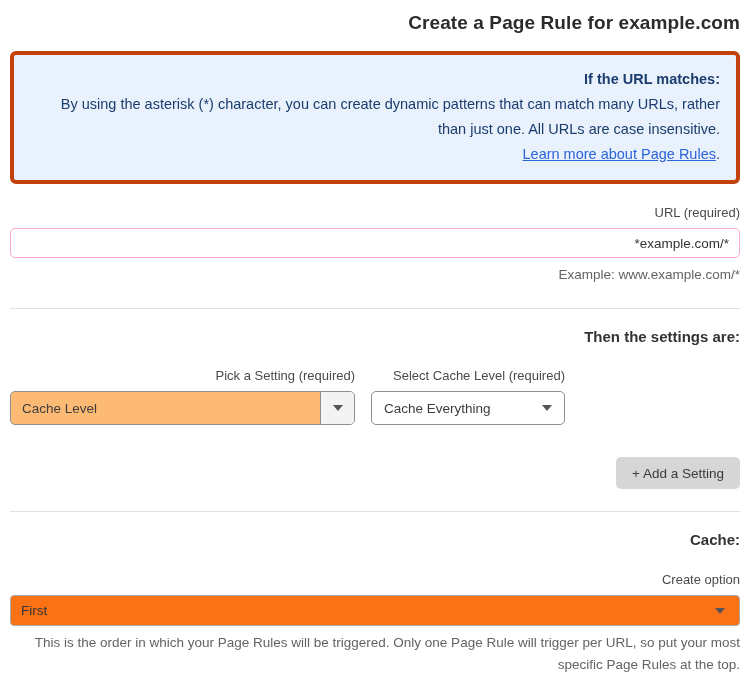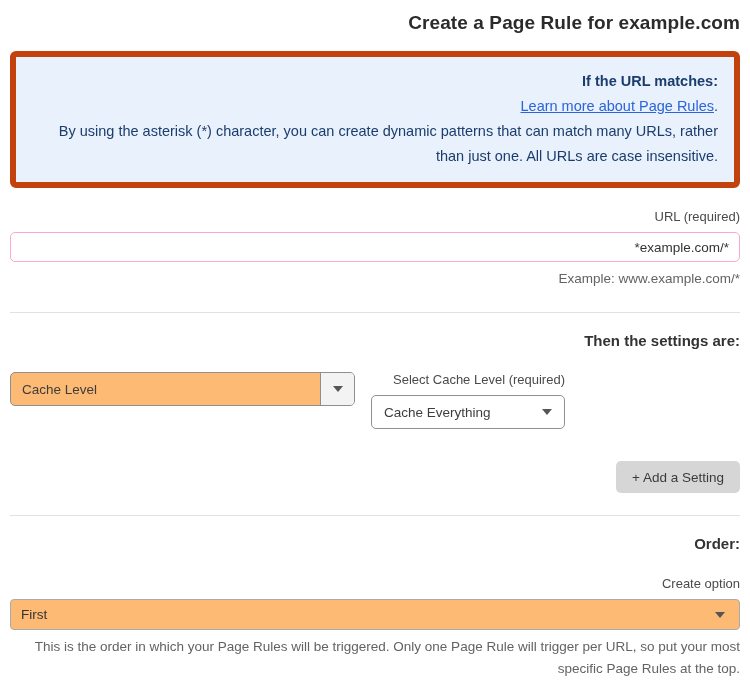--- a/index.html
+++ b/index.html
@@ -17,21 +17,21 @@
     font-size: 19px;
     font-weight: bold;
     color: #2b2b2b;
     letter-spacing: 0.1px;
     margin-bottom: 17px;
   }
 
   
   .info-box {
     background: #e8f1fc;
-    border: 6px solid #c2410c;
+    border: 4px solid #c2410c;
     border-radius: 6px;
     padding: 12px 16px 13px 16px;
     color: #1b3d6d;
     font-size: 14.5px;
     line-height: 25px;
     margin-bottom: 7px;
   }
   .info-box .info-heading { font-weight: bold; }
   .info-box a.info-link {
     color: #2c64d9;
@@ -151,79 +151,80 @@
   .add-setting-btn { margin-top: 32px; }
 
   .order-select {
     display: flex;
     align-items: center;
     justify-content: space-between;
     width: 730px;
     height: 31px;
     border: 1px solid #ababab;
     border-radius: 4px;
-    background: #fdba74;
+    background: #f97316;
     padding: 0 14px 0 10px;
     font-size: 13.5px;
     color: #333;
     cursor: pointer;
   }
 
   .mt-url-label { margin-top: 21px; }
   .mt-order-label { margin-top: 24px; }
   .mt-order-select { margin-top: 0px; }
 </style>
 </head>
 <body>
 
 <div class="container">
 
   <h1 class="page-title">Create a Page Rule for example.com</h1>
 
   <div class="info-box">
     <div class="info-heading">If the URL matches:</div>
     <div>
+      <span>By using the asterisk (*) character, you can create dynamic patterns that can match many URLs, rather than just one. All URLs are case insensitive.</span>
+    </div>
+    <div>
       <a class="info-link">Learn more about Page Rules</a><span>.</span>
-    </div>
-    <div>
-      <span>By using the asterisk (*) character, you can create dynamic patterns that can match many URLs, rather than just one. All URLs are case insensitive.</span>
     </div>
   </div>
 
   <div class="field-label mt-url-label">URL (required)</div>
   <input class="text-input" type="text" value="*example.com/*" style="">
   <div class="helper-text">Example: www.example.com/*</div>
 
   <hr class="divider">
 
   <h2 class="section-heading">Then the settings are:</h2>
 
   <div class="settings-row">
     <div class="setting-col-1">
+      <div class="field-label">Pick a Setting (required)</div>
       <div class="segmented-select">
         <div class="select-value">Cache Level</div>
         <div class="select-arrow-btn">
           <span class="arrow-down"></span>
         </div>
       </div>
     </div>
     <div class="setting-col-2">
       <div class="field-label">Select Cache Level (required)</div>
       <div class="simple-select">
         <span>Cache Everything</span>
         <span class="arrow-down"></span>
       </div>
     </div>
   </div>
 
   <button class="btn btn-gray add-setting-btn">+ Add a Setting</button>
 
   <hr class="divider">
 
-  <h2 class="section-heading">Order:</h2>
+  <h2 class="section-heading">Cache:</h2>
 
   <div class="field-label mt-order-label">Create option</div>
   <div class="order-select mt-order-select">
     <span>First</span>
     <span class="arrow-down"></span>
   </div>
   <div class="helper-text" style="width:730px;">This is the order in which your Page Rules will be triggered. Only one Page Rule will trigger per URL, so put your most specific Page Rules at the top.</div>
 
   <hr class="divider" style="margin-top:18px;">
 

